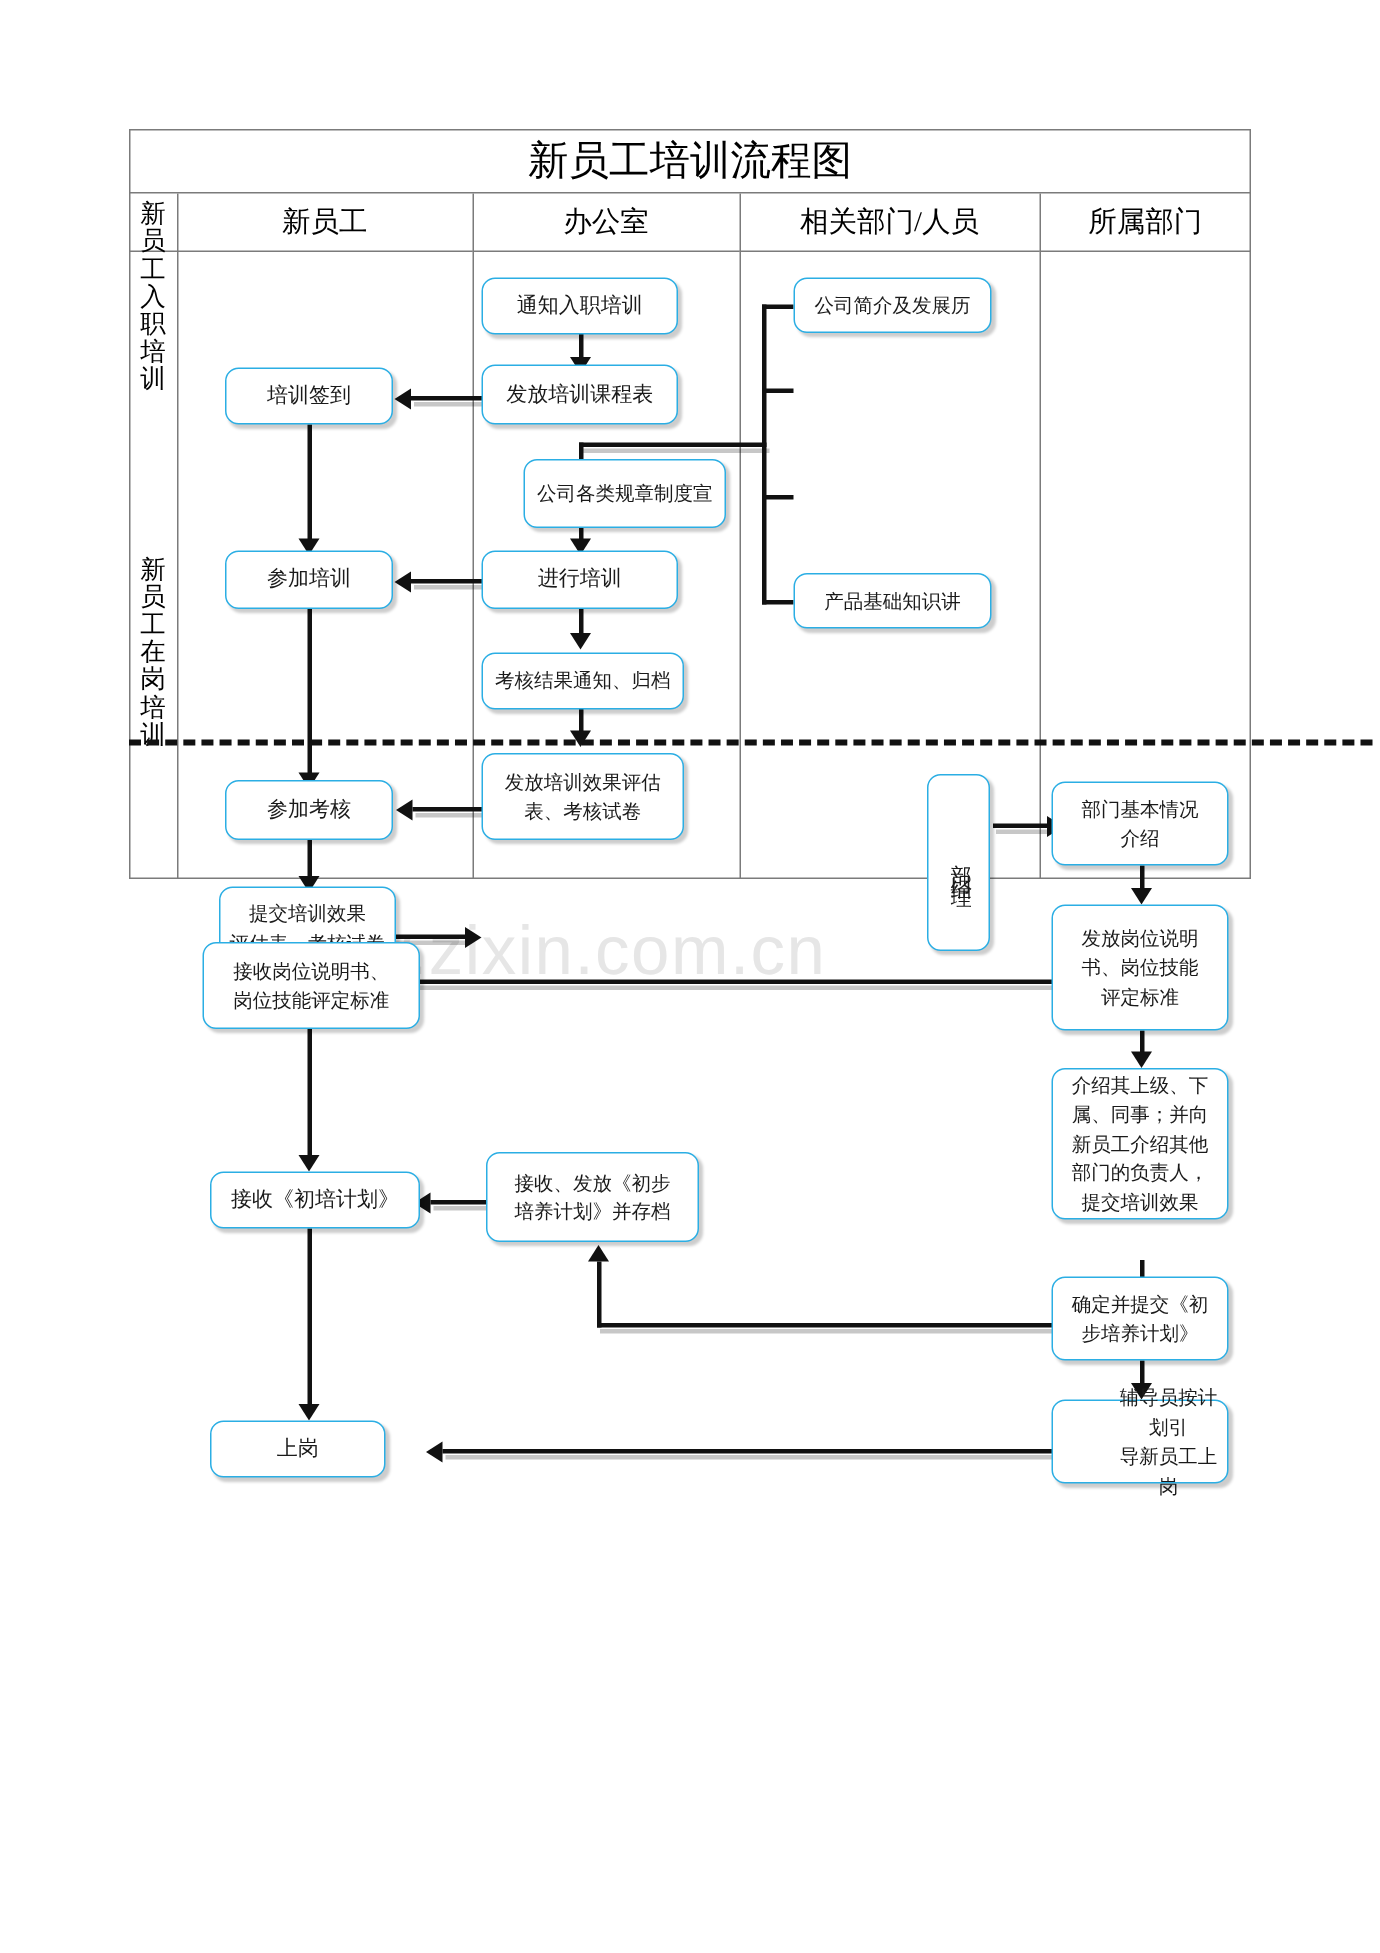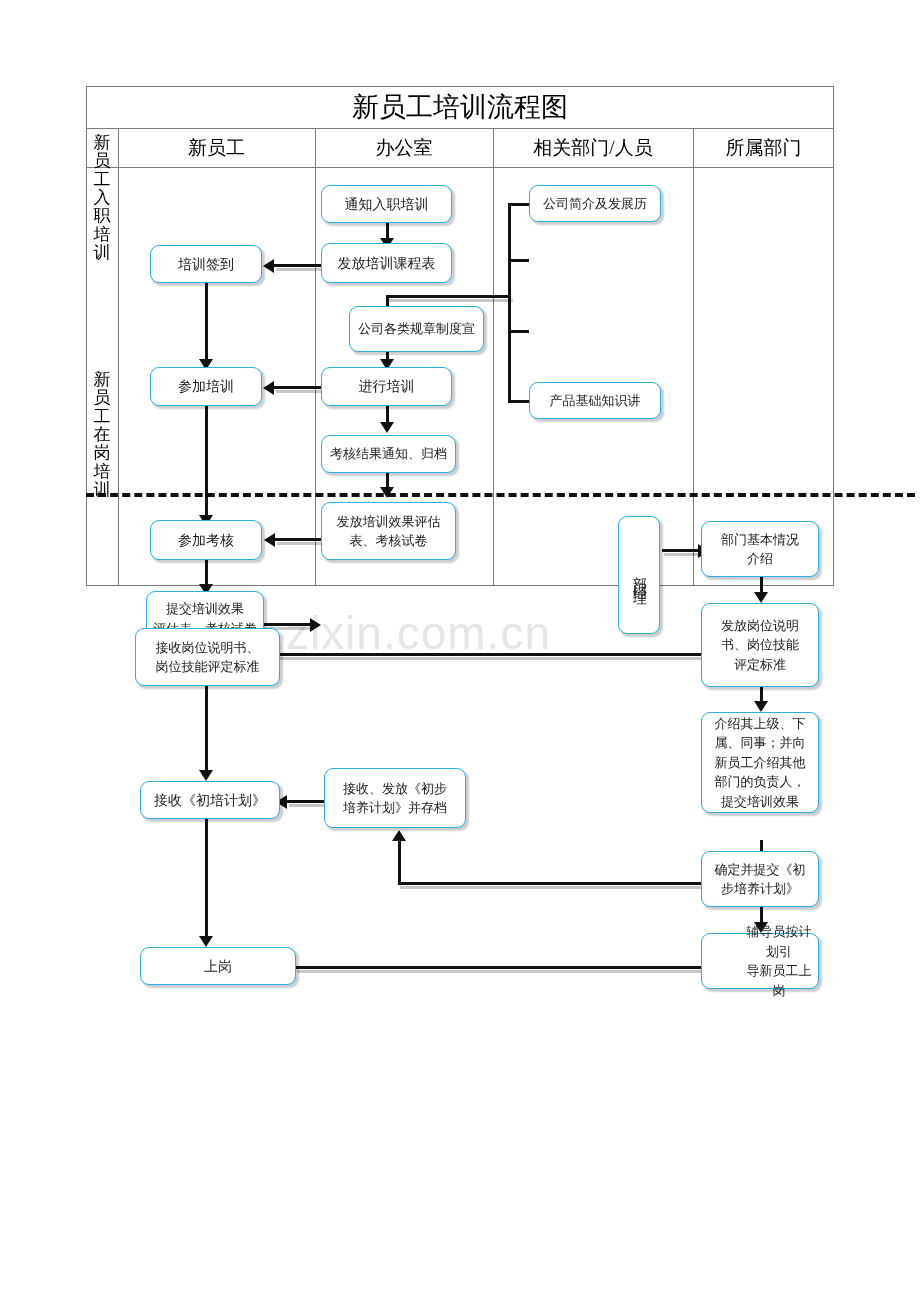--- a/index.html
+++ b/index.html
@@ -258,21 +258,21 @@
   <div class="bx" style="left:150px;top:520px;width:112px;height:40px;">参加考核</div>
   <div class="bx sm" style="left:146px;top:591px;width:118px;height:55px;flex-direction:column;z-index:29;">
     <div>提交培训效果</div>
     <div>评估表、考核试卷</div>
   </div>
   <div class="bx sm" style="left:135px;top:628px;width:145px;height:58px;flex-direction:column;z-index:31;">
     <div>接收岗位说明书、</div>
     <div>岗位技能评定标准</div>
   </div>
   <div class="bx" style="left:140px;top:781px;width:140px;height:38px;">接收《初培计划》</div>
-  <div class="bx" style="left:140px;top:947px;width:156px;height:38px;">上岗</div>
+  <div class="bx" style="left:140px;top:947px;width:117px;height:38px;">上岗</div>
 
   <div class="bx sm" style="left:529px;top:185px;width:132px;height:37px;">公司简介及发展历</div>
   <div class="bx sm" style="left:529px;top:382px;width:132px;height:37px;">产品基础知识讲</div>
   <div class="bx vert" style="left:618px;top:516px;width:42px;height:118px;">部门经理</div>
 
   <div class="bx sm" style="left:701px;top:521px;width:118px;height:56px;flex-direction:column;">
     <div>部门基本情况</div>
     <div>介绍</div>
   </div>
   <div class="bx sm" style="left:701px;top:603px;width:118px;height:84px;flex-direction:column;">

